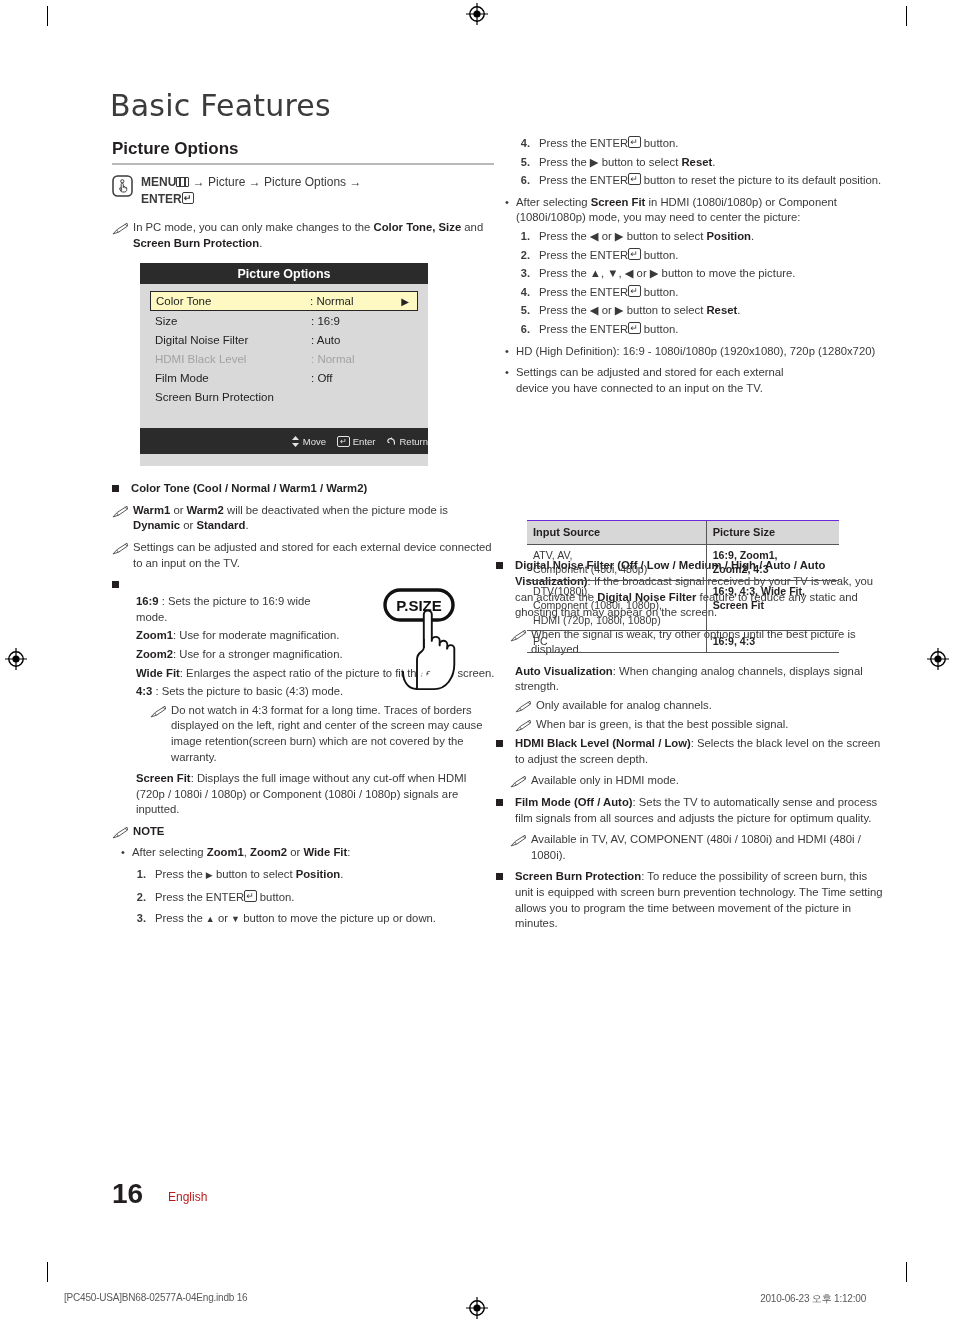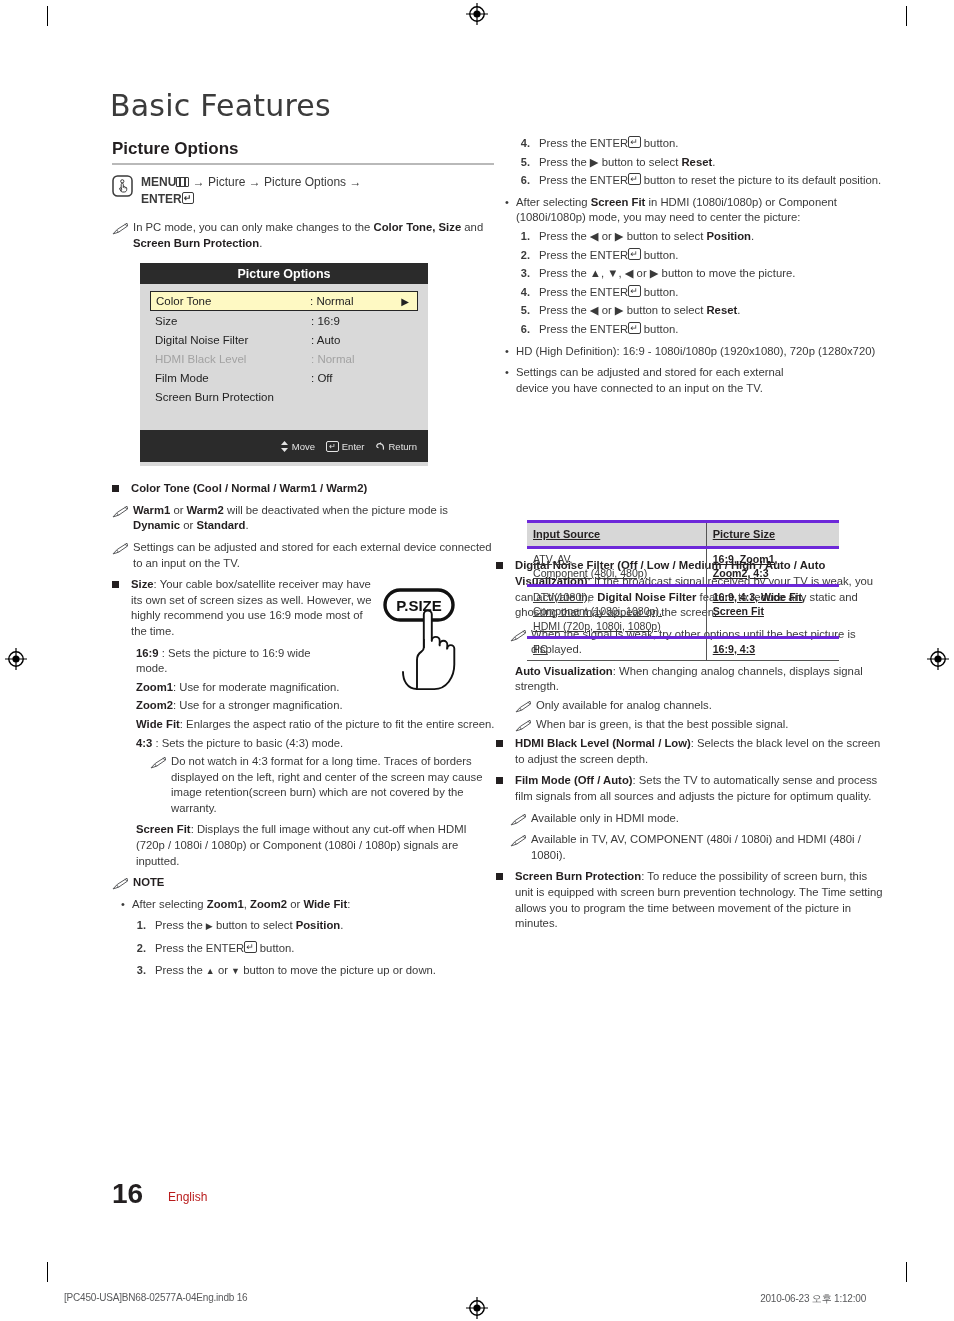--- a/index.html
+++ b/index.html
@@ -67,32 +67,32 @@
        font-family:"Liberation Sans", sans-serif;}
   .osd-title{height:21px;background:#2b2b2b;color:#ffffff;font-size:12.5px;font-weight:bold;
        display:flex;align-items:center;justify-content:center;}
   .osd-body{position:absolute;left:0;right:0;top:21px;bottom:26px;background:#d9d9d9;padding:7px 10px 0 10px;box-sizing:border-box;}
   .osd-row{display:flex;height:19px;align-items:center;font-size:11.5px;color:#232323;padding:0 5px;box-sizing:border-box;}
   .osd-row .lbl{flex:1 1 auto;}
   .osd-row .val{flex:0 0 auto;width:88px;}
   .osd-row .ar{flex:0 0 auto;width:14px;text-align:center;font-size:10px;}
   .osd-row.sel{border:1.3px solid #262626;background:#fef9c3;height:20px;}
   .osd-row.dim{color:#a2a2a2;}
-  .osd-foot{position:absolute;left:0;right:0;bottom:4px;height:32px;background:#2b2b2b;color:#e4e4e4;
-       display:flex;align-items:center;justify-content:flex-end;gap:11px;padding-right:11px;font-size:9.5px;box-sizing:border-box;}
+  .osd-foot{position:absolute;left:0;right:0;bottom:12px;height:26px;background:#2b2b2b;color:#e4e4e4;
+       display:flex;align-items:center;justify-content:flex-end;gap:11px;font-size:9.5px;box-sizing:border-box;}
   .osd-foot span.g{display:inline-flex;align-items:center;gap:3px;}
   .kent-w{display:inline-block;border:1.2px solid #e4e4e4;border-radius:2px;padding:0 2px;font-size:8px;line-height:9px;}
 
   
   .psize{position:absolute;left:381px;top:586px;width:96px;height:108px;}
 
   
   .tbl{position:absolute;left:527px;top:520px;width:312px;border-collapse:collapse;font-size:10.6px;}
-  .tbl td,.tbl th{border-top:3px solid #6d28d9;border-bottom:1px solid #555;padding:3px 6px;
-      vertical-align:top;line-height:14.5px;color:#3a3a3a;text-align:left;text-decoration:underline;}
+  .tbl td,.tbl th{border-top:1px solid #6d28d9;border-bottom:1px solid #555;padding:3px 6px;
+      vertical-align:top;line-height:14.5px;color:#3a3a3a;text-align:left;}
   .tbl th{background:#d7d7d7;font-weight:bold;color:#231f20;font-size:11px;padding:4px 6px;}
   .tbl .sep{border-left:1px solid #555;}
   .tbl .ps{font-weight:bold;color:#231f20;}
 
   
   .pgnum{position:absolute;left:112px;top:1178px;font-size:28px;font-weight:bold;color:#231f20;}
   .pglang{position:absolute;left:168px;top:1190px;font-size:12px;color:#b91c1c;}
   .footline{position:absolute;left:64px;top:1292px;font-size:10px;color:#58595b;
        font-family:"Liberation Sans", sans-serif;letter-spacing:-.2px;}
   .footright{position:absolute;right:88px;top:1292px;font-size:10px;color:#58595b;letter-spacing:-.2px;}
@@ -198,23 +198,20 @@
             <path d="M15 1.2 5.3 7.4 1 11.9l5.6-1.7L15.6 4z" fill="#fff" stroke="#58595b" stroke-width="1"></path>
             <path d="M4.6 7.9l1.9 2.3" stroke="#58595b" stroke-width="1"></path>
             <path d="M12.9 1.9l2 2.3" stroke="#58595b" stroke-width=".9"></path>
           </svg>
       </span>
       <span class="txt">Settings can be adjusted and stored for each external device connected to an input on the TV.</span>
     </div>
 
     <div class="row">
       <span class="sq"></span>
-      <span class="txt" style="max-width:250px;">
-        <b>Size</b><span>: Your cable box/satellite receiver may have its own set of screen sizes as well. However, we highly recommend you use 16:9 mode most of the time.</span>
-      </span>
     </div>
 
     <div class="indent">
       <div class="tight" style="max-width:200px;">
         <b>16:9</b><span> : Sets the picture to 16:9 wide mode.</span>
       </div>
       <div class="tight">
         <b>Zoom1</b><span>: Use for moderate magnification.</span>
       </div>
       <div class="tight">
@@ -443,35 +440,35 @@
       </div>
     </div>
 
     <div class="row" style="margin-top:4px;">
       <span class="sq"></span>
       <span class="txt">
         <b>HDMI Black Level (Normal / Low)</b><span>: Selects the black level on the screen to adjust the screen depth.</span>
       </span>
     </div>
     <div class="row">
+      <span class="pencil ind">
+        <svg width="16" height="13" viewBox="0 0 16 13">
+            <path d="M15 1.2 5.3 7.4 1 11.9l5.6-1.7L15.6 4z" fill="#fff" stroke="#58595b" stroke-width="1"></path>
+            <path d="M4.6 7.9l1.9 2.3" stroke="#58595b" stroke-width="1"></path>
+            <path d="M12.9 1.9l2 2.3" stroke="#58595b" stroke-width=".9"></path>
+          </svg>
+      </span>
+      <span class="txt">Available only in HDMI mode.</span>
+    </div>
+
+    <div class="row">
       <span class="sq"></span>
       <span class="txt">
         <b>Film Mode (Off / Auto)</b><span>: Sets the TV to automatically sense and process film signals from all sources and adjusts the picture for optimum quality.</span>
       </span>
-    </div>
-
-    <div class="row">
-      <span class="pencil ind">
-        <svg width="16" height="13" viewBox="0 0 16 13">
-            <path d="M15 1.2 5.3 7.4 1 11.9l5.6-1.7L15.6 4z" fill="#fff" stroke="#58595b" stroke-width="1"></path>
-            <path d="M4.6 7.9l1.9 2.3" stroke="#58595b" stroke-width="1"></path>
-            <path d="M12.9 1.9l2 2.3" stroke="#58595b" stroke-width=".9"></path>
-          </svg>
-      </span>
-      <span class="txt">Available only in HDMI mode.</span>
     </div>
     <div class="row">
       <span class="pencil ind">
         <svg width="16" height="13" viewBox="0 0 16 13">
             <path d="M15 1.2 5.3 7.4 1 11.9l5.6-1.7L15.6 4z" fill="#fff" stroke="#58595b" stroke-width="1"></path>
             <path d="M4.6 7.9l1.9 2.3" stroke="#58595b" stroke-width="1"></path>
             <path d="M12.9 1.9l2 2.3" stroke="#58595b" stroke-width=".9"></path>
           </svg>
       </span>
       <span class="txt">Available in TV, AV, COMPONENT (480i / 1080i) and HDMI (480i / 1080i).</span>

